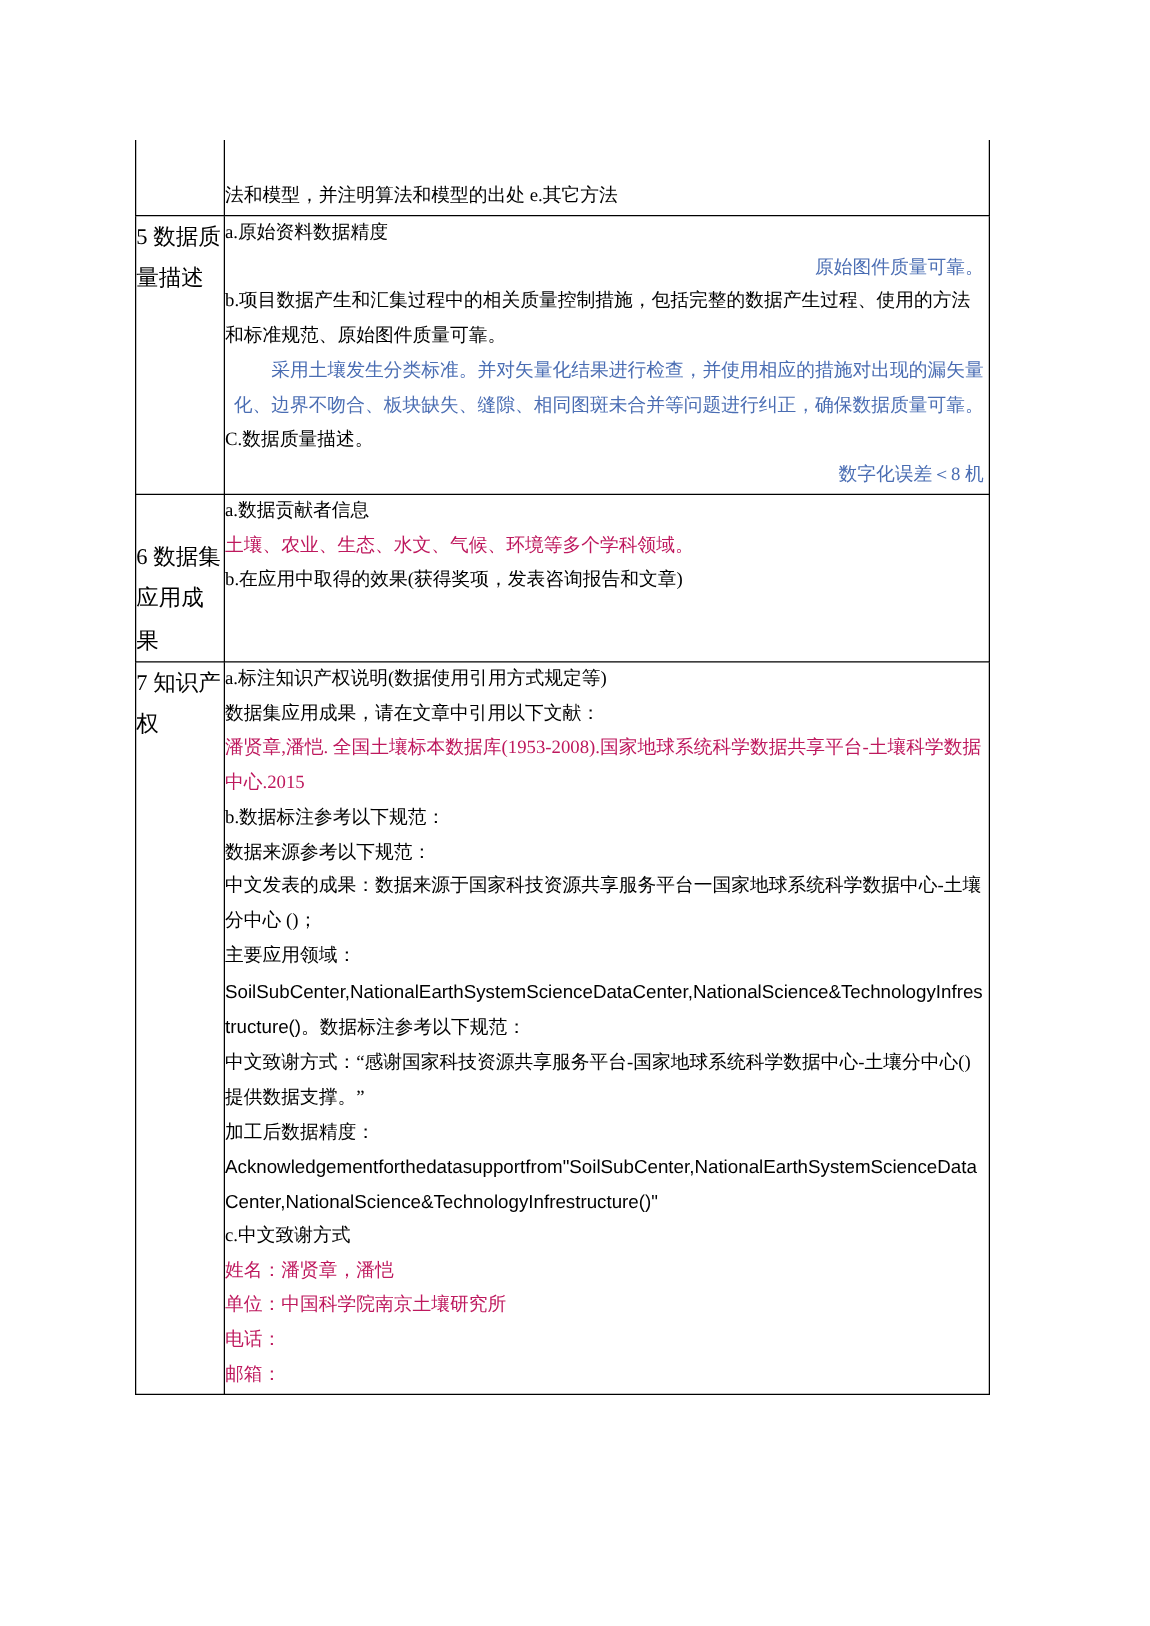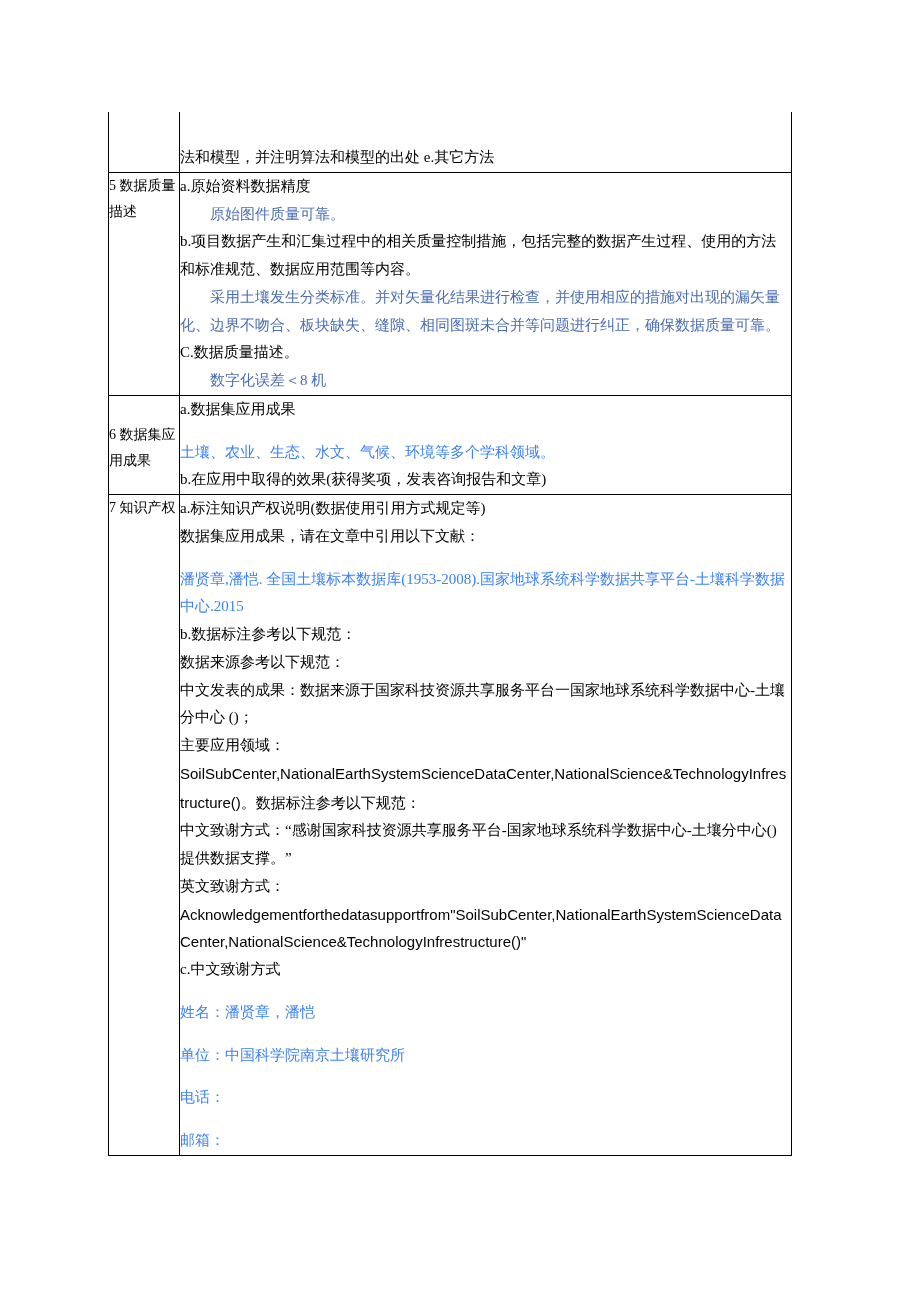--- a/index.html
+++ b/index.html
@@ -24,29 +24,29 @@
     table-layout: fixed;
   }
   td {
     border: 1px solid #000;
     vertical-align: top;
     padding: 0;
   }
   td.left {
     width: 68px;
     padding: 0 2px 0 0;
-    font-size: 14px;
+    font-size: 18px;
     font-family: Liberation Serif, serif;
   }
   td.right {
     padding: 0 4px 0 0;
   }
-  .blue { color: #3b82f6; margin-top: 15px; }
+  .blue { color: #be185d; }
   .black { color: #000; }
-  .indent-blue { text-indent: 2em; display: block; color: #4a6db3; }
+  .indent-blue { text-indent: 2em; display: block; color: #4a6db3; text-align: right; }
   .english { font-family: Arial, "Helvetica", sans-serif; word-break: break-all; }
   .mix { word-break: break-all; }
 </style>
 </head>
 <body>
 
 <div class="page">
 <table>
 
   <tbody>
@@ -57,34 +57,34 @@
     </td>
   </tr>
 
   <tr>
     <td class="left">
       <span>5 数据质量描述</span>
     </td>
     <td class="right">
       <div class="black">a.原始资料数据精度</div>
       <div class="indent-blue">原始图件质量可靠。</div>
-      <div class="black">b.项目数据产生和汇集过程中的相关质量控制措施，包括完整的数据产生过程、使用的方法和标准规范、数据应用范围等内容。</div>
+      <div class="black">b.项目数据产生和汇集过程中的相关质量控制措施，包括完整的数据产生过程、使用的方法和标准规范、原始图件质量可靠。</div>
       <div class="indent-blue">采用土壤发生分类标准。并对矢量化结果进行检查，并使用相应的措施对出现的漏矢量化、边界不吻合、板块缺失、缝隙、相同图斑未合并等问题进行纠正，确保数据质量可靠。</div>
       <div class="black">C.数据质量描述。</div>
       <div class="indent-blue">数字化误差＜8 机</div>
     </td>
   </tr>
 
   <tr>
     <td class="left">
       <div style="height:1.85em;"></div>
       <span>6 数据集应用成果</span>
     </td>
     <td class="right">
-      <div class="black">a.数据集应用成果</div>
+      <div class="black">a.数据贡献者信息</div>
       <div class="blue">土壤、农业、生态、水文、气候、环境等多个学科领域。</div>
       <div class="black">b.在应用中取得的效果(获得奖项，发表咨询报告和文章)</div>
     </td>
   </tr>
 
   <tr>
     <td class="left">
       <span>7 知识产权</span>
     </td>
     <td class="right mix">
@@ -92,21 +92,21 @@
       <div class="black">数据集应用成果，请在文章中引用以下文献：</div>
       <div class="blue">潘贤章,潘恺. 全国土壤标本数据库(1953-2008).国家地球系统科学数据共享平台-土壤科学数据中心.2015</div>
       <div class="black">b.数据标注参考以下规范：</div>
       <div class="black">数据来源参考以下规范：</div>
       <div class="black">中文发表的成果：数据来源于国家科技资源共享服务平台一国家地球系统科学数据中心-土壤分中心 ()；</div>
       <div class="black">主要应用领域：</div>
       <div>
         <span class="black english">SoilSubCenter,NationalEarthSystemScienceDataCenter,NationalScience&amp;TechnologyInfrestructure()</span><span class="black">。数据标注参考以下规范：</span>
       </div>
       <div class="black">中文致谢方式：“感谢国家科技资源共享服务平台-国家地球系统科学数据中心-土壤分中心()提供数据支撑。”</div>
-      <div class="black">英文致谢方式：</div>
+      <div class="black">加工后数据精度：</div>
       <div class="black english">Acknowledgementforthedatasupportfrom"SoilSubCenter,NationalEarthSystemScienceDataCenter,NationalScience&amp;TechnologyInfrestructure()"</div>
       <div class="black">c.中文致谢方式</div>
       <div class="blue">姓名：潘贤章，潘恺</div>
       <div class="blue">单位：中国科学院南京土壤研究所</div>
       <div class="blue">电话：</div>
       <div class="blue">邮箱：</div>
     </td>
   </tr>
 
 </tbody>

